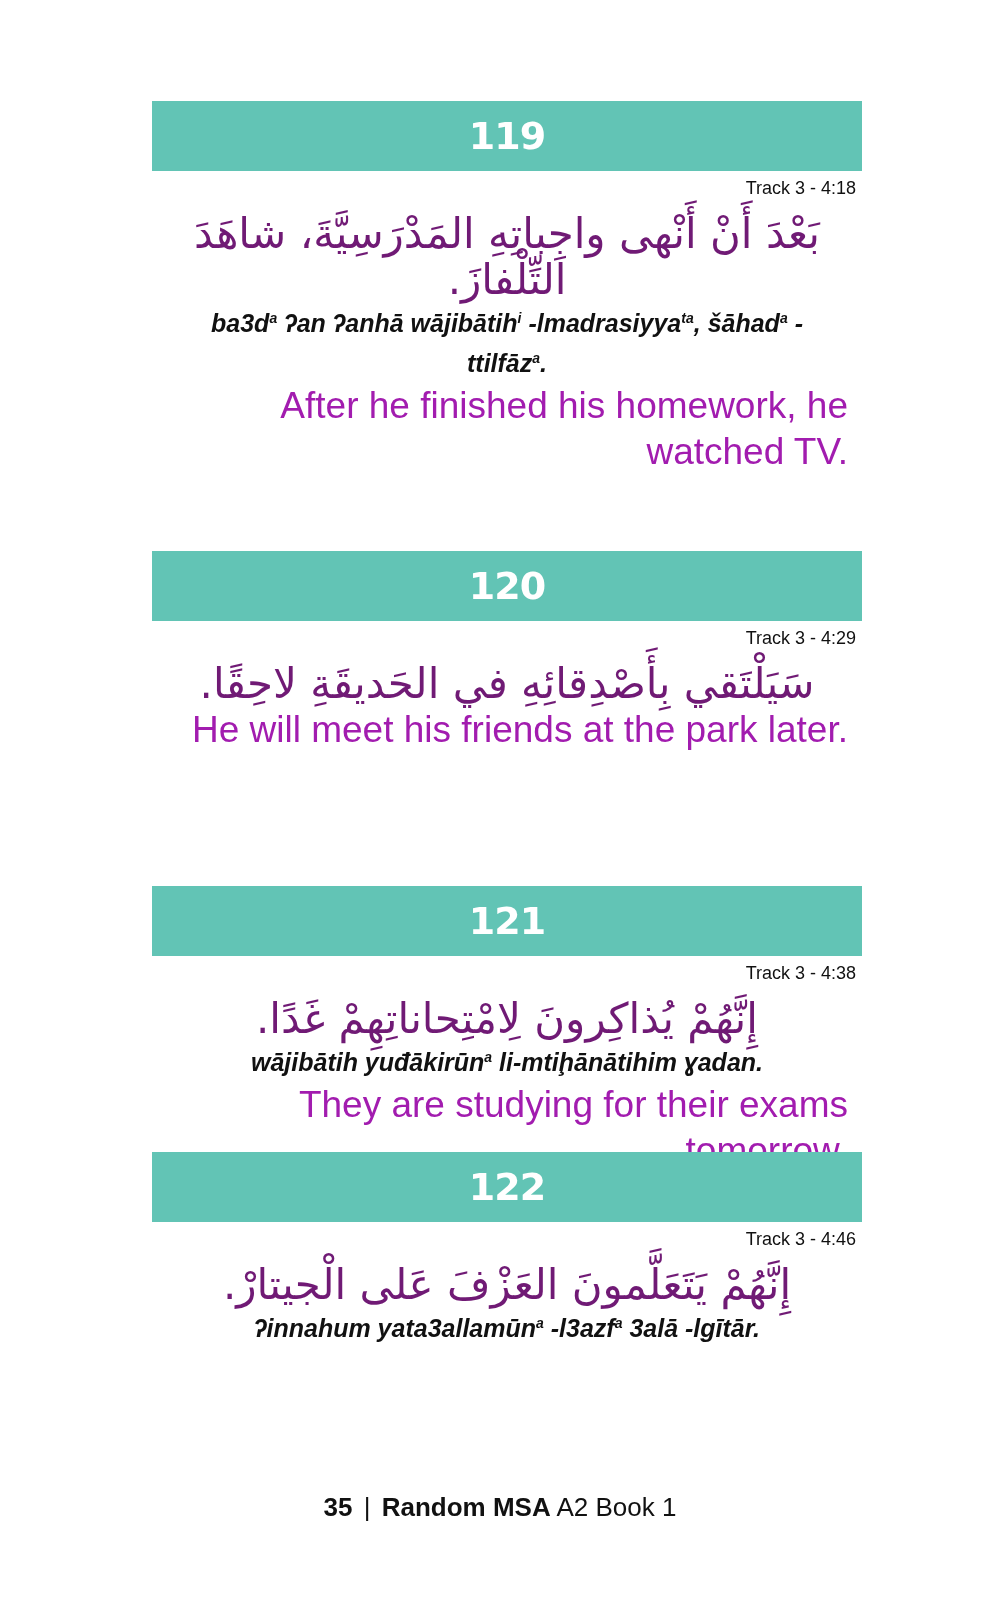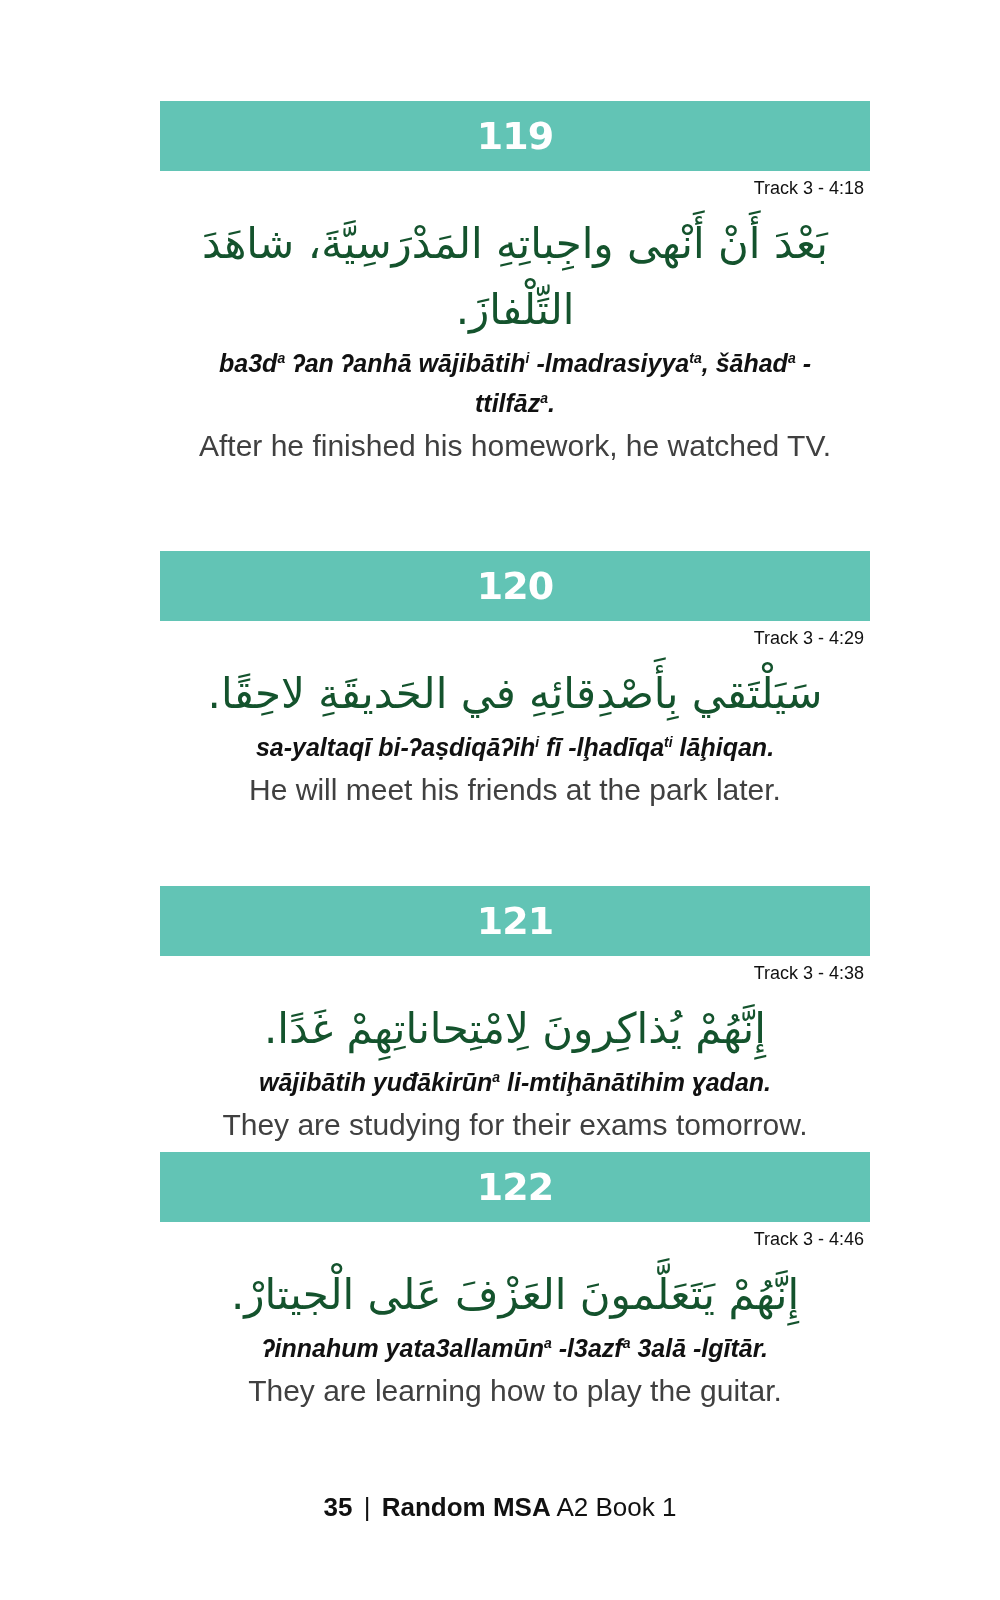--- a/index.html
+++ b/index.html
@@ -10,21 +10,21 @@
     body {
       width: 1000px;
       height: 1600px;
       position: relative;
       overflow: hidden;
       color: #111111;
       font-family: "Liberation Sans", sans-serif;
     }
     .entry {
       position: absolute;
-      left: 160px;
+      left: 152px;
       width: 710px;
     }
     .banner {
       height: 70px;
       background: #62c4b5;
       display: flex;
       align-items: center;
       justify-content: center;
     }
     .banner-num {
@@ -42,45 +42,45 @@
       margin-top: 4px;
       padding-right: 6px;
       height: 26px;
       line-height: 26px;
     }
     .arabic {
       direction: rtl;
       text-align: center;
       font-family: "DejaVu Sans", sans-serif;
       font-size: 42px;
-      line-height: 66px;
+      line-height: 46px;
       margin-top: 10px;
       padding: 0 20px;
-      color: #14532d;
+      color: #701a75;
     }
     .translit {
       text-align: center;
       font-family: "Liberation Sans", sans-serif;
       font-style: italic;
       font-size: 25px;
       line-height: 40px;
       color: #111;
       padding: 0 30px;
       font-weight: bold;
     }
     .translit sup {
       font-size: 14px;
       line-height: 0;
     }
     .english {
-      text-align: center;
+      text-align: right;
       font-family: "Liberation Sans", sans-serif;
-      font-size: 30px;
+      font-size: 37px;
       line-height: 46px;
-      color: #404040;
+      color: #a21caf;
       padding: 0 14px;
     }
     .footer {
       position: absolute;
       top: 1492px;
       left: 0;
       width: 1000px;
       text-align: center;
       font-family: "Liberation Sans", sans-serif;
       font-size: 26px;
@@ -101,42 +101,40 @@
   <div class="translit"><span>ba3d</span><sup>a</sup><span> ʔan ʔanhā wājibātih</span><sup>i</sup><span> -lmadrasiyya</span><sup>ta</sup><span>, šāhad</span><sup>a</sup><span> -ttilfāz</span><sup>a</sup><span>.</span></div>
   <div class="english">After he finished his homework, he watched TV.</div>
 </div>
 
 <div class="entry" style="top:551px;">
   <div class="banner">
     <span class="banner-num">120</span>
   </div>
   <div class="track">Track 3 - 4:29</div>
   <div class="arabic">سَيَلْتَقي بِأَصْدِقائِهِ في الحَديقَةِ لاحِقًا.</div>
-  <div class="translit"><span>sa-yaltaqī bi-ʔaṣdiqāʔih</span><sup>i</sup><span> fī -lḩadīqa</span><sup>ti</sup><span> lāḩiqan.</span></div>
   <div class="english">He will meet his friends at the park later.</div>
 </div>
 
 <div class="entry" style="top:851px;margin-top:35px;">
   <div class="banner">
     <span class="banner-num">121</span>
   </div>
   <div class="track">Track 3 - 4:38</div>
   <div class="arabic">إِنَّهُمْ يُذاكِرونَ لِامْتِحاناتِهِمْ غَدًا.</div>
   <div class="translit"><span>wājibātih yuđākirūn</span><sup>a</sup><span> li-mtiḩānātihim ɣadan.</span></div>
   <div class="english">They are studying for their exams tomorrow.</div>
 </div>
 
 <div class="entry" style="top:1152px;">
   <div class="banner">
     <span class="banner-num">122</span>
   </div>
   <div class="track">Track 3 - 4:46</div>
   <div class="arabic">إِنَّهُمْ يَتَعَلَّمونَ العَزْفَ عَلى الْجيتارْ.</div>
   <div class="translit"><span>ʔinnahum yata3allamūn</span><sup>a</sup><span> -l3azf</span><sup>a</sup><span> 3alā -lgītār.</span></div>
-  <div class="english">They are learning how to play the guitar.</div>
 </div>
 
 <div class="footer">
   <span class="bold">35</span>
   <span class="sep">|</span>
   <span class="bold">Random MSA</span>
   <span>A2 Book 1</span>
 </div>
 
 </body></html>

